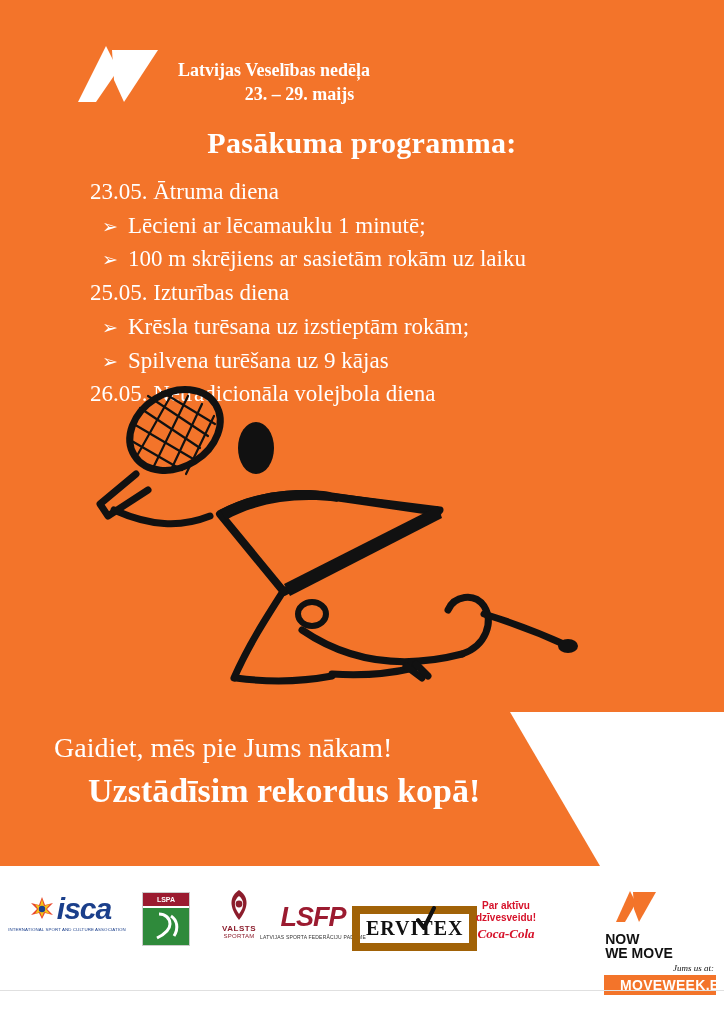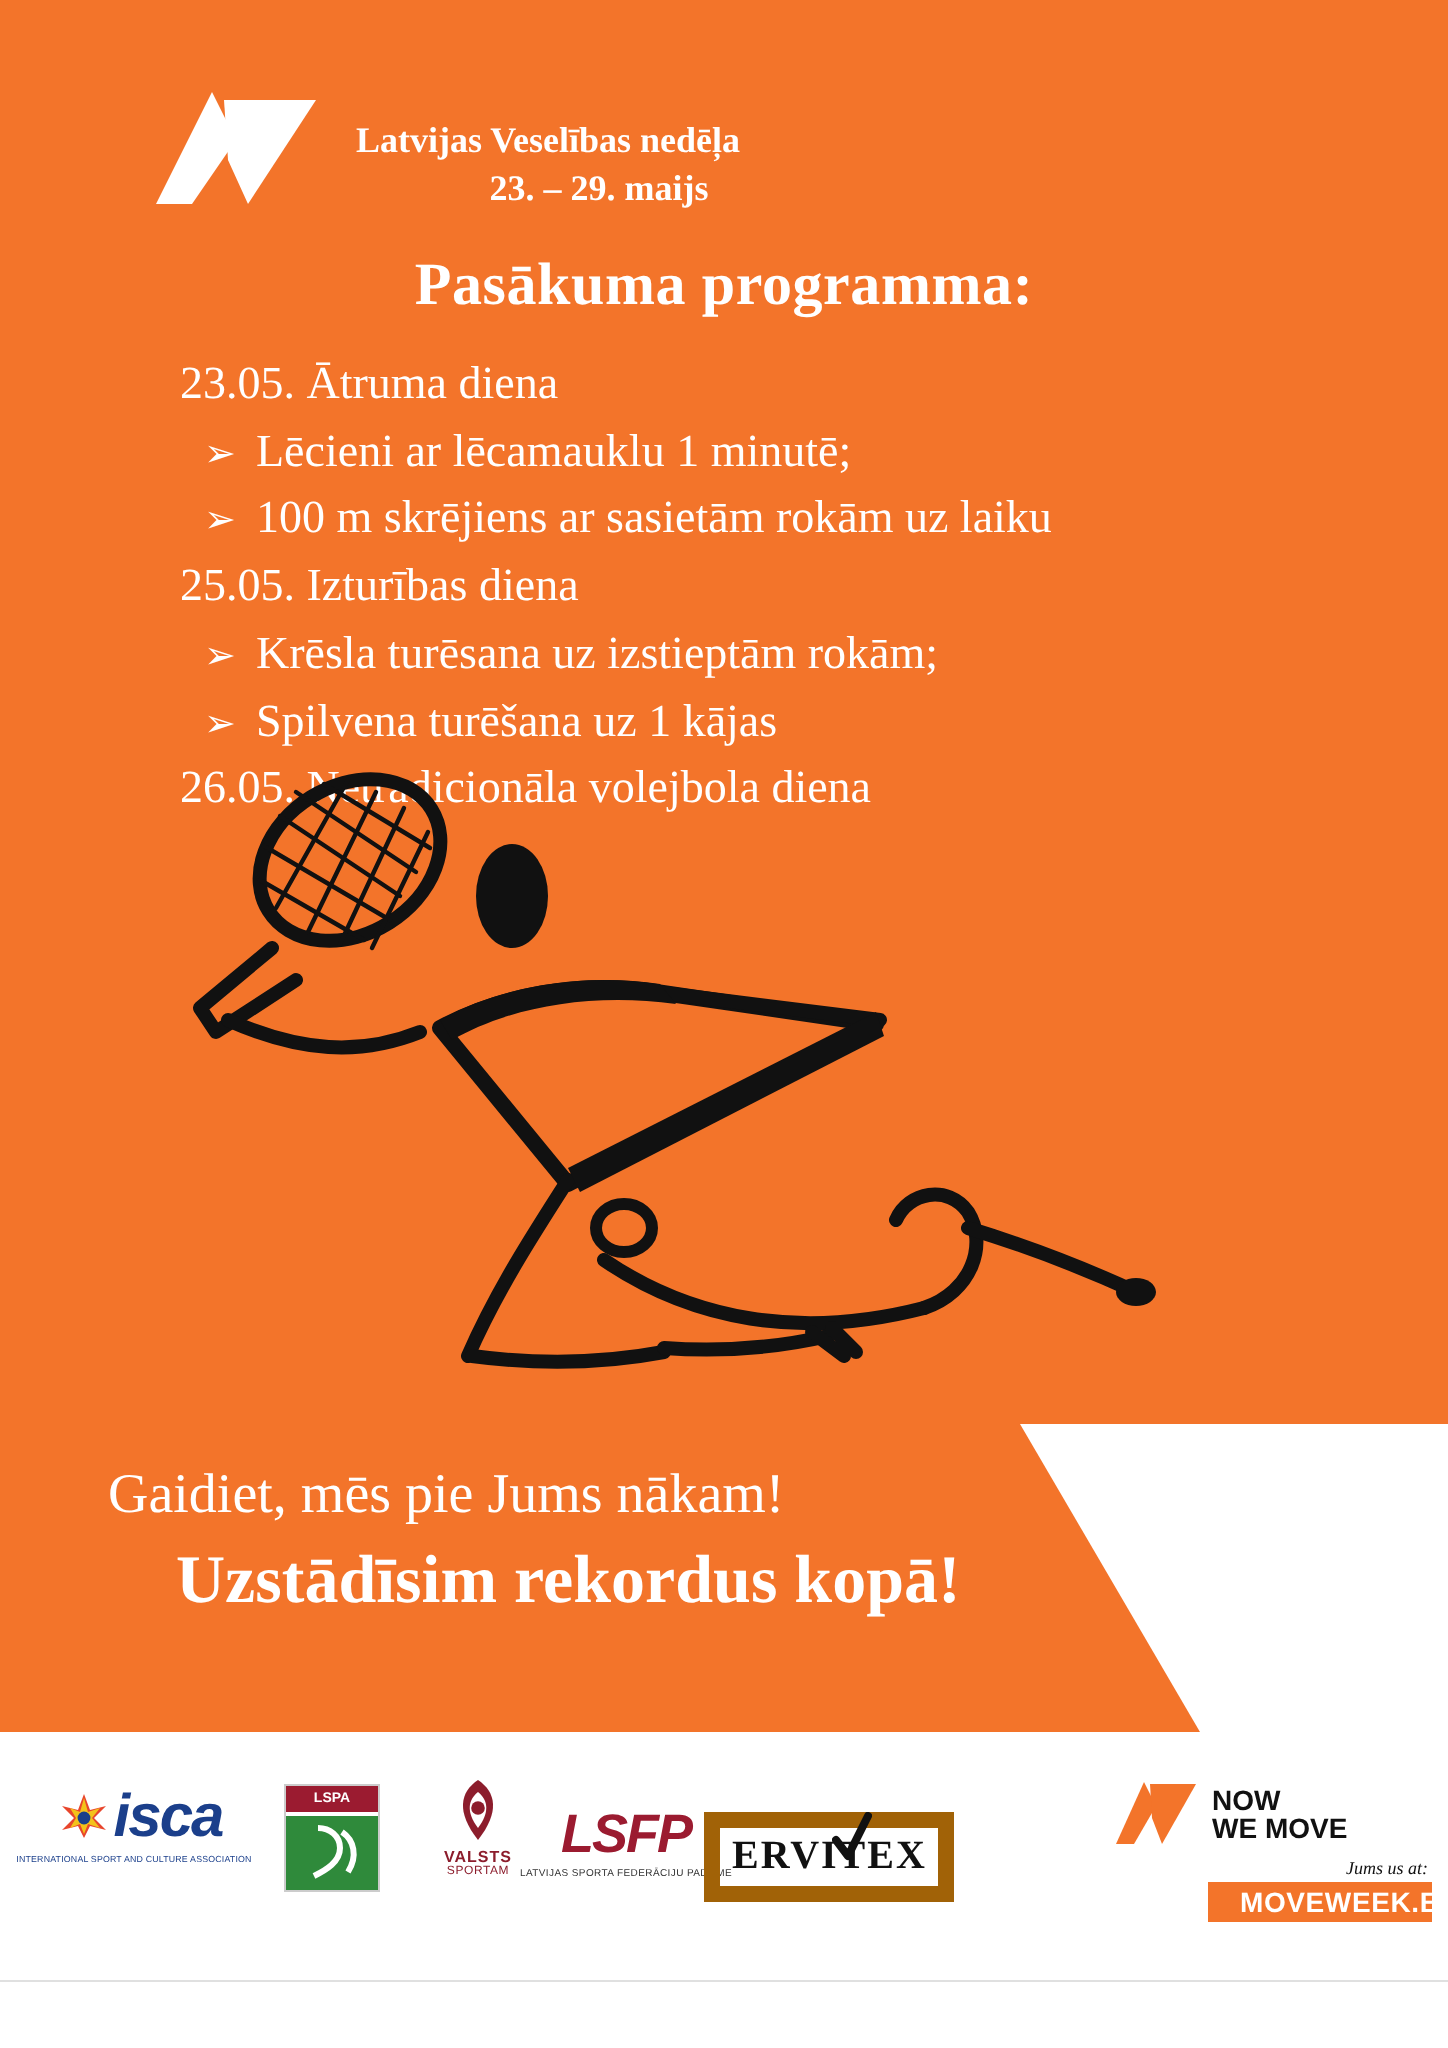--- a/index.html
+++ b/index.html
@@ -287,21 +287,21 @@
     font-family: "Liberation Serif", serif;
     font-style: italic;
     font-weight: bold;
     font-size: 13px;
     color: #d6122a;
     margin-top: 3px;
   }
 
   
   .logo-nwm { left: 556px; top: 22px; width: 160px; }
-  .nwm-row { display: flex; align-items: center; }
+  .nwm-row { display: flex; align-items: center; flex-direction: column; }
   .nwm-logo-mark { width: 44px; height: 38px; flex: 0 0 44px; }
   .nwm-words {
     font-family: "Liberation Sans", sans-serif;
     font-weight: bold;
     font-size: 14px;
     color: #111111;
     line-height: 1.0;
     text-align: left;
     margin-left: 6px;
   }
@@ -370,21 +370,21 @@
     <div class="prog-line sub">
       <span class="bullet-arrow">➢</span><span>100 m skrējiens ar sasietām rokām uz laiku</span>
     </div>
     <div class="prog-line">
       <span>25.05. Izturības diena</span>
     </div>
     <div class="prog-line sub">
       <span class="bullet-arrow">➢</span><span>Krēsla turēsana uz izstieptām rokām;</span>
     </div>
     <div class="prog-line sub">
-      <span class="bullet-arrow">➢</span><span>Spilvena turēšana uz 1 kājas</span>
+      <span class="bullet-arrow">➢</span><span>Spilvena turēšana uz 9 kājas</span>
     </div>
     <div class="prog-line">
       <span>26.05. Netradicionāla volejbola diena</span>
     </div>
   </div>
 
   <div class="athlete">
     <svg viewBox="0 0 520 330" width="520" height="330" aria-hidden="true">
       <g fill="none" stroke="#111111" stroke-width="7" stroke-linecap="round" stroke-linejoin="round">
 
@@ -490,20 +490,25 @@
         <div class="ervitex-box">
           <span class="ervitex-word">ERVITEX</span>
           <span class="ervitex-tick">
             <svg viewBox="0 0 20 26" width="20" height="26" aria-hidden="true">
               <path d="M2 14 L8 22 L18 2" stroke="#111111" stroke-width="4" fill="none" stroke-linecap="round" stroke-linejoin="round"></path>
             </svg>
           </span>
         </div>
       </div>
 
+      <div class="logo logo-cola">
+        <div class="cola-line">Par aktīvu</div>
+        <div class="cola-line">dzīvesveidu!</div>
+        <div class="cola-script">Coca-Cola</div>
+      </div>
 
       <div class="logo logo-nwm">
         <div class="nwm-row">
           <span class="nwm-logo-mark">
             <svg viewBox="0 0 44 38" width="44" height="38" aria-hidden="true">
               <polygon points="2,34 16,3 22,15 11,34" fill="#f3742a"></polygon>
               <polygon points="19,4 42,4 25,34 20,21" fill="#f3742a"></polygon>
             </svg>
           </span>
           <span class="nwm-words">

